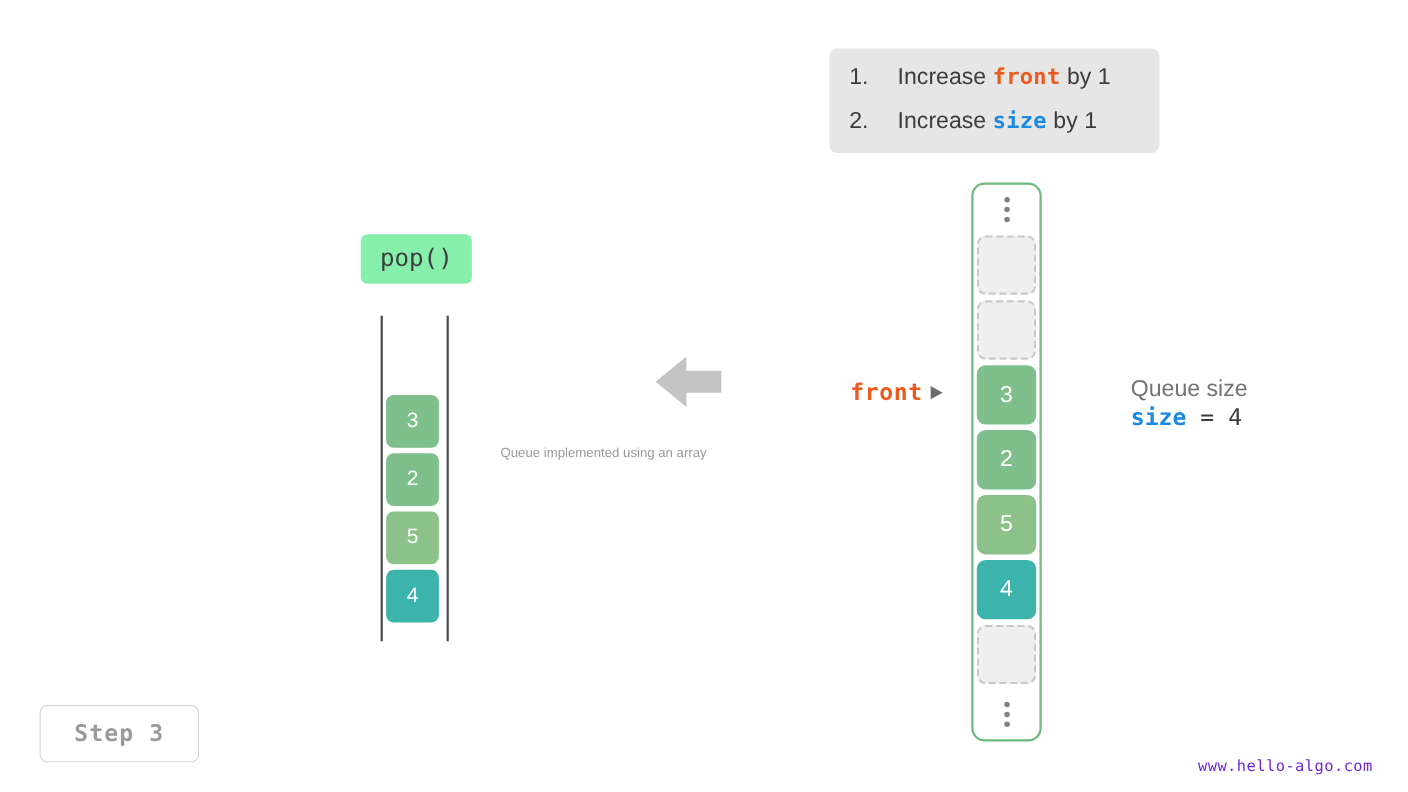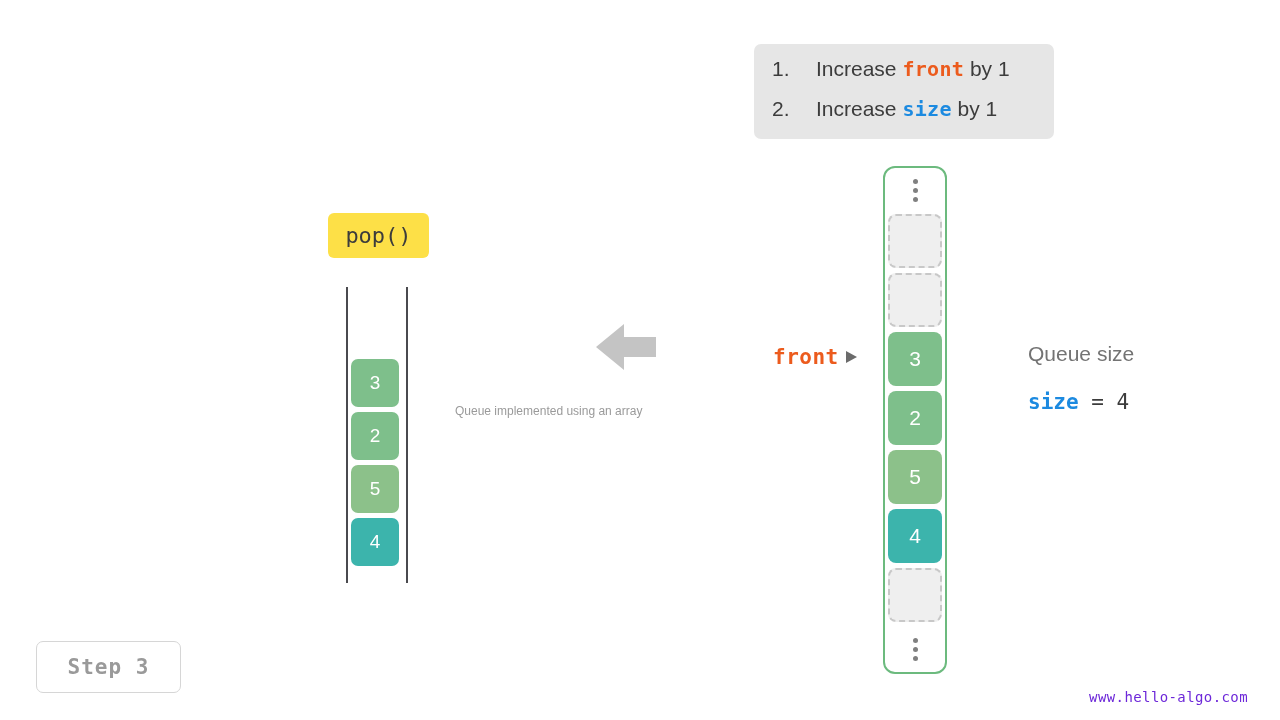--- a/index.html
+++ b/index.html
@@ -64,21 +64,21 @@
     letter-spacing: 0.3px;
   }
 
   
   .op-label {
     position: absolute;
     left: 328px;
     top: 213px;
     width: 101px;
     height: 45px;
-    background: #fde047;
+    background: #86efac;
     border-radius: 6px;
     display: flex;
     align-items: center;
     justify-content: center;
     font-family: "DejaVu Sans Mono", monospace;
     font-size: 22px;
     color: #3c3c3c;
   }
 
   
@@ -203,21 +203,21 @@
     position: absolute;
     left: 1028px;
     top: 342px;
   }
   .size-title {
     font-size: 21px;
     color: #737373;
     white-space: nowrap;
   }
   .size-expr {
-    margin-top: 24px;
+    margin-top: 1px;
     font-family: "DejaVu Sans Mono", monospace;
     font-size: 21px;
     color: #3c3c3c;
     white-space: nowrap;
   }
   .size-expr .var {
     color: #1c8ae0;
     font-weight: bold;
   }
 

